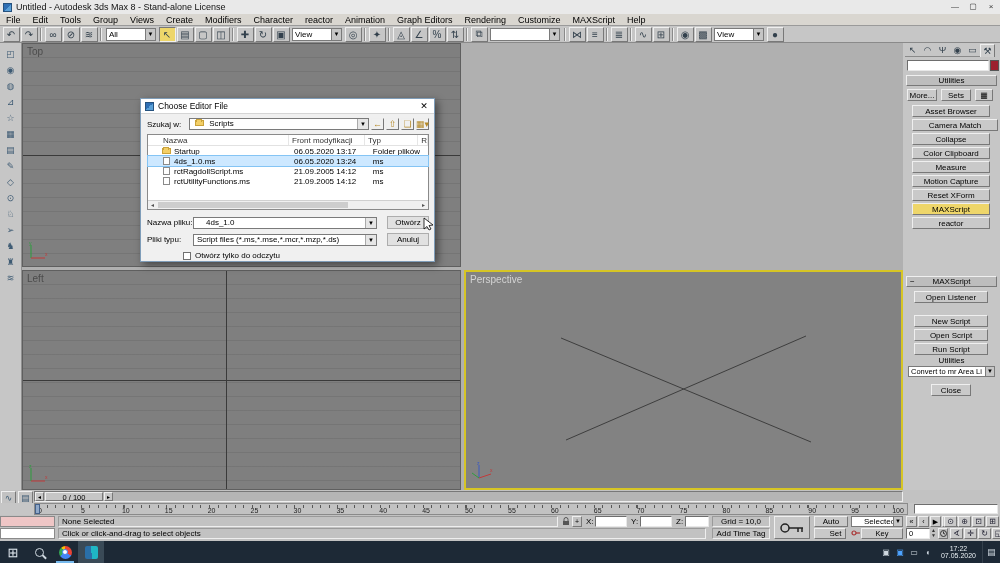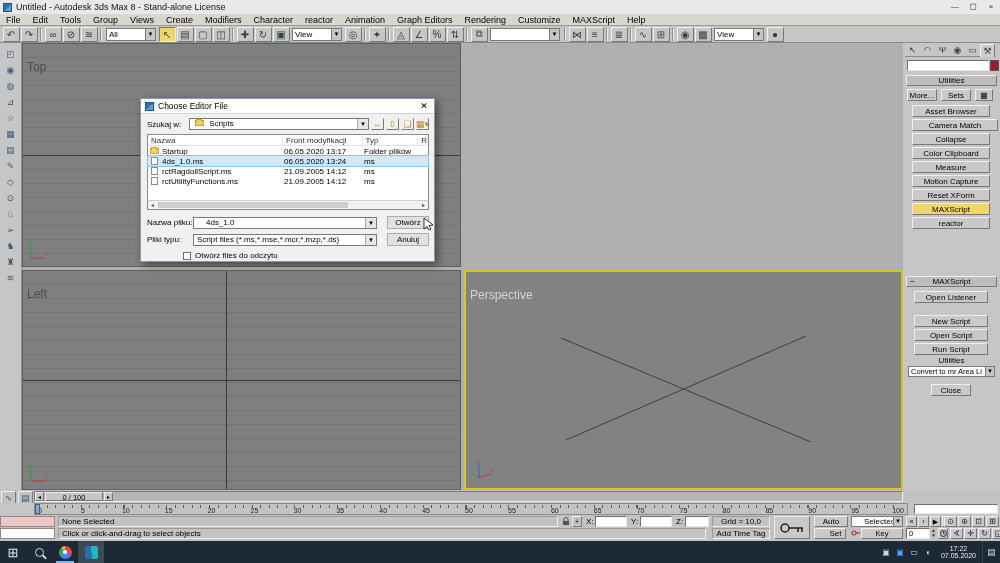--- a/index.html
+++ b/index.html
@@ -43,21 +43,21 @@
             align-items:center; justify-content:center; }
 
   
   .viewports { position:absolute; top:43px; left:22px; width:881px; height:447px; background:#b0b0b0; }
   .viewport { position:absolute; background:#7f7f7f; border:1px solid #5f5f5f; overflow:hidden; }
   .viewport.hgrid { background-image:repeating-linear-gradient(to bottom, transparent 0 13px, rgba(0,0,0,0.08) 13px 14px); }
   .vp-top   { left:0;   top:0;   width:439px; height:224px; }
   .vp-front { left:442px; top:0; width:439px; height:224px; }
   .vp-left  { left:0;   top:227px; width:439px; height:220px; }
   .vp-persp { left:442px; top:227px; width:439px; height:220px; border:2px solid #d6c525; background:#828282; }
-  .vp-label { position:absolute; top:16px; left:4px; font-size:12px; color:#4c4c4c; }
+  .vp-label { position:absolute; top:2px; left:4px; font-size:10px; color:#4c4c4c; }
   .vp-persp .vp-label { color:#d4d4d4; }
   .axis-h { position:absolute; left:0; right:0; top:50%; height:1px; background:#3a3a3a; }
   .axis-v { position:absolute; top:0; bottom:0; width:1px; background:#3a3a3a; }
   .tripod { position:absolute; left:5px; bottom:4px; }
 
   
   .cmdpanel { position:absolute; top:43px; left:903px; width:97px; height:447px; background:#c6c6c6; font-size:8px; }
   .cp-tabs { position:absolute; top:1px; left:2px; display:flex; }
   .cp-tab { width:15px; height:13px; display:flex; align-items:center; justify-content:center; font-size:9px;
             color:#33414d; border-bottom:1px solid #8a8a8a; }
@@ -150,21 +150,21 @@
            padding:0 12px 0 3px; color:#000; white-space:nowrap; overflow:hidden; }
   .combo .arr { position:absolute; right:0; top:0; bottom:0; width:11px; background:#e6e6e6;
                 border-left:1px solid #aaa; font-size:6px; text-align:center; line-height:10px; }
   .dlg-tb-ico { width:13px; height:12px; margin-left:2px; display:flex; align-items:center; justify-content:center;
                 font-size:9px; color:#b58a2a; }
   .filelist { position:absolute; left:6px; top:35px; width:282px; height:76px; background:#fff; border:1px solid #8a8a8a; }
   .fl-header { display:flex; height:11px; border-bottom:1px solid #e2e2e2; color:#333; }
   .fl-header div { border-right:1px solid #e6e6e6; padding:1px 0 0 3px; }
   .fl-row { display:flex; height:10px; color:#000; align-items:center; }
   .fl-row.selected { background:#cde8ff; outline:1px solid #84c4f4; }
-  .c-name { width:136px; } .c-date { width:80px; } .c-type { width:56px; } .c-size { flex:1; }
+  .c-name { width:136px;margin-left:12px; } .c-date { width:80px; } .c-type { width:56px; } .c-size { flex:1; }
   .fi-folder { width:9px; height:6px; background:#f3cf67; border:1px solid #caa23a; margin:0 3px 0 2px; position:relative; }
   .fi-folder::before { content:""; position:absolute; top:-2px; left:0; width:4px; height:2px; background:#f3cf67; border:1px solid #caa23a; border-bottom:none; }
   .fi-file { width:7px; height:8px; background:#fff; border:1px solid #8a8a8a; margin:0 4px 0 3px; }
   .fl-scroll { position:absolute; left:0; right:0; bottom:0; height:9px; background:#f0f0f0; border-top:1px solid #d0d0d0; }
   .fl-scroll .sa { position:absolute; top:0; width:9px; height:8px; font-size:6px; text-align:center; line-height:8px; color:#555; }
   .fl-scroll .sthumb { position:absolute; left:10px; top:1px; width:190px; height:6px; background:#cdcdcd; }
   .dlg-btn { width:42px; height:13px; background:#e1e1e1; border:1px solid #adadad; text-align:center; line-height:11px; color:#000; }
   .checkbox { width:8px; height:8px; background:#fff; border:1px solid #707070; margin-right:4px; }
   .cursor-arrow { position:absolute; }
 </style>
@@ -571,20 +571,20 @@
     <div class="dlg-row" style="left:6px; top:134px; width:283px;">
       <span class="dlg-lbl" style="width:46px;">Pliki typu:</span>
       <div class="combo" style="width:184px;">
         <span>Script files (*.ms,*.mse,*.mcr,*.mzp,*.ds)</span>
         <span class="arr">▼</span>
       </div>
       <div class="dlg-btn" style="margin-left:10px;"><span>Anuluj</span></div>
     </div>
     <div class="dlg-row" style="left:42px; top:152px;">
       <span class="checkbox"></span>
-      <span class="dlg-lbl">Otwórz files do odczytu</span>
+      <span class="dlg-lbl">Otwórz tylko do odczytu</span>
     </div>
     <svg class="cursor-arrow" style="left:282px; top:118px;" width="12" height="14">
       <path d="M1 1 L1 12 L4 9.5 L6 13 L8 12 L6 8.5 L10 8 Z" fill="#fff" stroke="#000" stroke-width="0.8"></path>
     </svg>
   </div>
 
 </div>
 
 </body></html>

